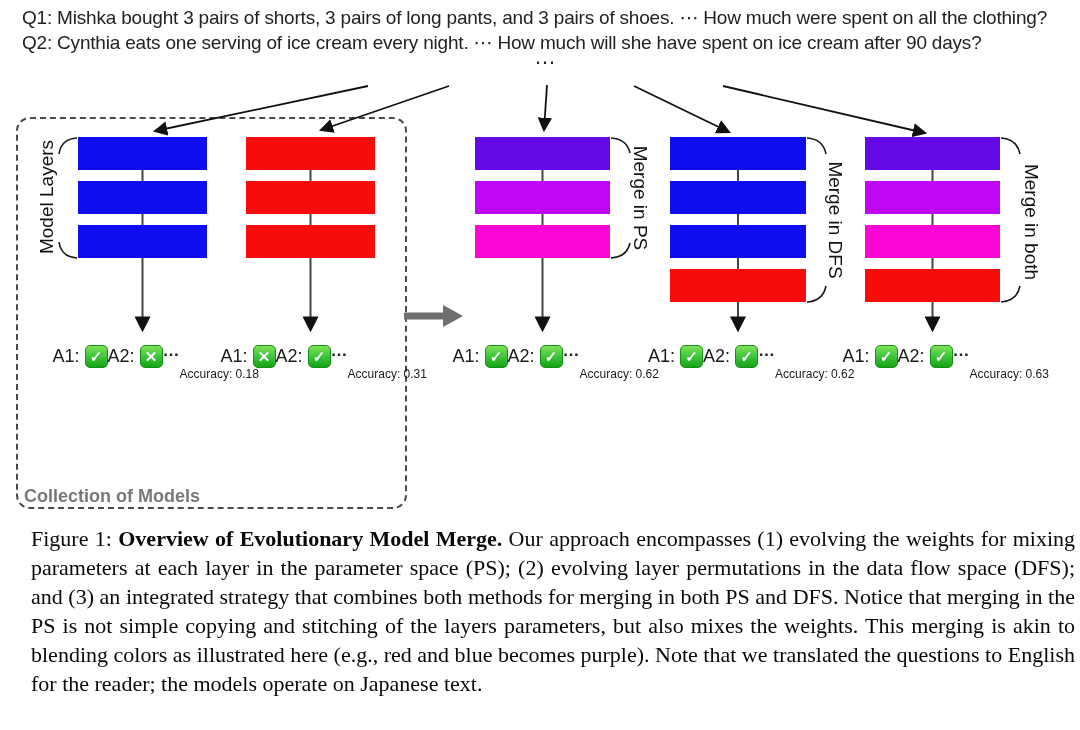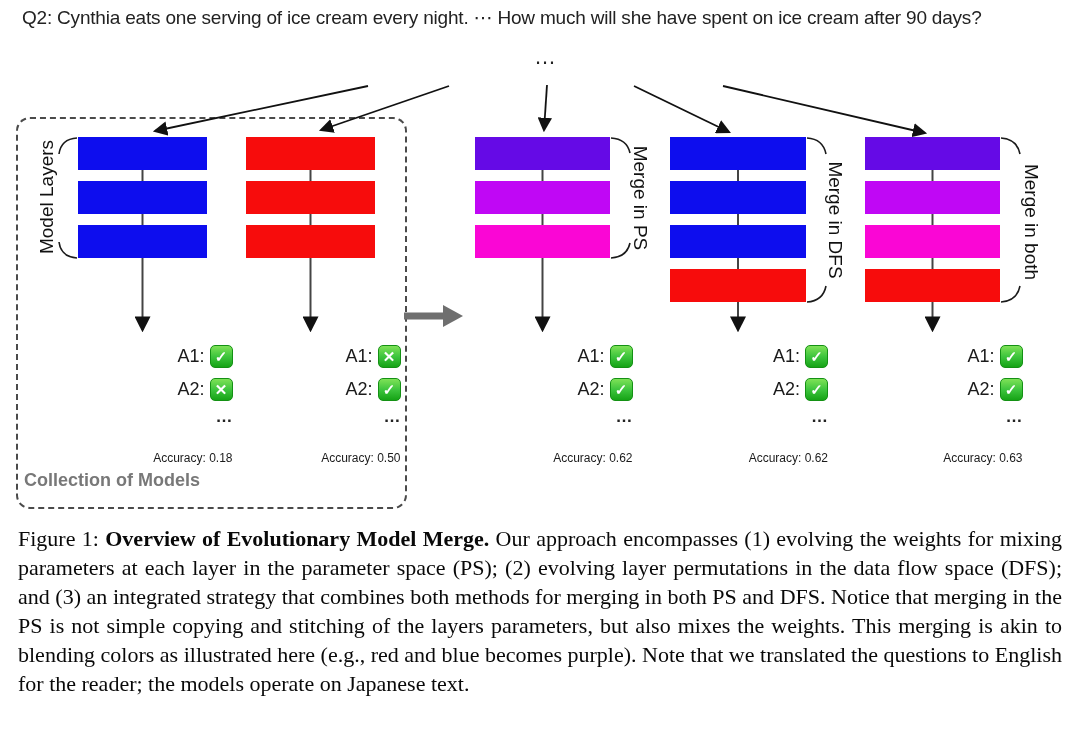--- a/index.html
+++ b/index.html
@@ -11,59 +11,60 @@
              color:#222;white-space:nowrap;letter-spacing:-0.2px;}
   .qdots{position:absolute;left:534px;top:44px;font-size:22px;color:#222;letter-spacing:2px;}
 
   
   .overlay{position:absolute;left:0;top:0;z-index:1;pointer-events:none;}
 
   
   .box{position:absolute;border:2.4px dashed #4a4a4a;border-radius:14px;z-index:0;}
   .box-left{left:16px;top:117px;width:387px;height:388px;}
   .box-right{left:460px;top:117px;width:590px;height:388px;}
-  .corner-label{position:absolute;bottom:16px;font-size:18px;font-weight:bold;color:#787878;
+  .corner-label{position:absolute;bottom:0;font-size:18px;font-weight:bold;color:#787878;
                 white-space:nowrap;margin-top:36px;}
   .corner-label.cl-left{left:6px;}
   .corner-label.cl-right{right:8px;}
 
   
   .stack{position:absolute;top:137px;z-index:2;}
   .bar{height:33px;margin-bottom:11px;}
   .bar:last-child{margin-bottom:0;}
 
   
   .side-label{position:absolute;z-index:2;font-size:19px;color:#111;text-align:center;
               white-space:nowrap;height:22px;line-height:22px;}
   .rot-ccw{transform:rotate(-90deg);}
   .rot-cw{transform:rotate(90deg);}
 
   
   .ans-col{position:absolute;top:344px;width:180px;z-index:2;display:flex;
-           flex-direction:column;align-items:flex-end;}
+           flex-direction:row;align-items:flex-start;}
   .ans-row{display:flex;align-items:center;gap:5px;height:24px;margin-bottom:9px;
            font-size:18px;color:#1a1a1a;}
   .badge{display:inline-flex;width:21px;height:21px;border-radius:5px;
          background:linear-gradient(180deg,#7fe257 0%,#3ec53e 50%,#16a316 100%);
          border:1px solid #149114;color:#ffffff;font-weight:bold;font-size:15px;
          align-items:center;justify-content:center;line-height:1;}
   .ans-dots{font-size:17px;font-weight:bold;color:#222;height:18px;line-height:14px;}
   .accuracy{margin-top:23px;font-size:12px;color:#1a1a1a;white-space:nowrap;}
 
   
-  .caption{position:absolute;left:18px;top:524px;width:1044px;margin:0;
+  .caption{position:absolute;left:31px;top:524px;width:1044px;margin:0;
            font-family:"Liberation Serif",serif;font-size:22px;line-height:29px;
            color:#090909;text-align:justify;}
 </style>
 </head>
 <body>
 
 <div class="page">
 
   <div class="questions">
+    <div>Q1: Mishka bought 3 pairs of shorts, 3 pairs of long pants, and 3 pairs of shoes. ⋯ How much were spent on all the clothing?</div>
     <div>Q2: Cynthia eats one serving of ice cream every night. ⋯ How much will she have spent on ice cream after 90 days?</div>
   </div>
   <div class="qdots">…</div>
 
   <svg class="overlay" width="1080" height="730" viewBox="0 0 1080 730">
     <defs>
       <marker id="ah" viewBox="0 0 10 10" refX="8.5" refY="5" markerWidth="8" markerHeight="8" orient="auto-start-reverse">
         <path d="M0,0 L10,5 L0,10 z" fill="#111"></path>
       </marker>
     </defs>
@@ -154,21 +155,21 @@
   <div class="ans-col" style="left:220.5px;">
     <div class="ans-row">
       <span>A1:</span>
       <span class="badge">✕</span>
     </div>
     <div class="ans-row">
       <span>A2:</span>
       <span class="badge">✓</span>
     </div>
     <div class="ans-dots">…</div>
-    <div class="accuracy">Accuracy: 0.50</div>
+    <div class="accuracy">Accuracy: 0.31</div>
   </div>
 
   <div class="ans-col" style="left:452.5px;">
     <div class="ans-row">
       <span>A1:</span>
       <span class="badge">✓</span>
     </div>
     <div class="ans-row">
       <span>A2:</span>
       <span class="badge">✓</span>

